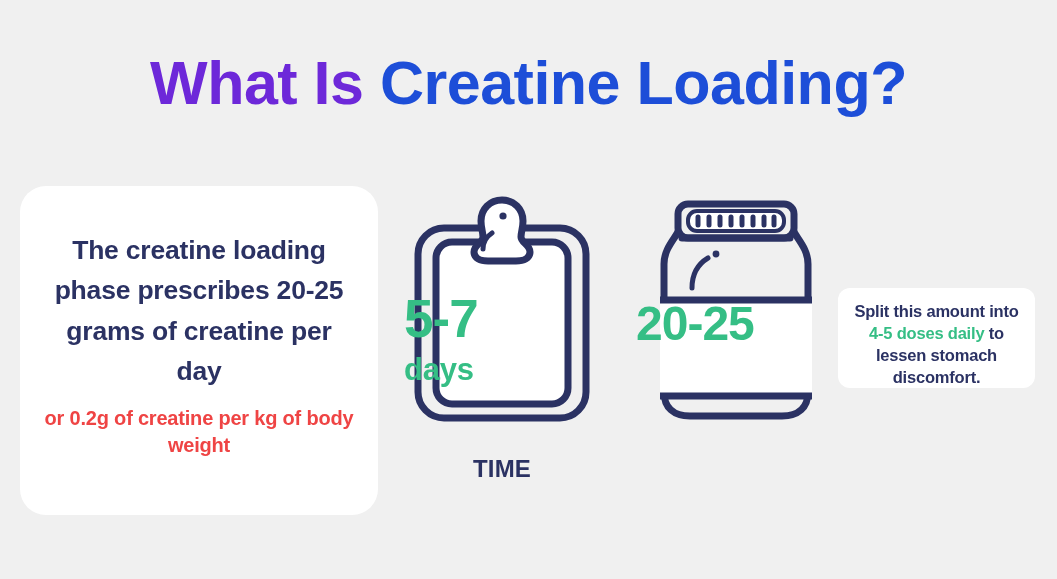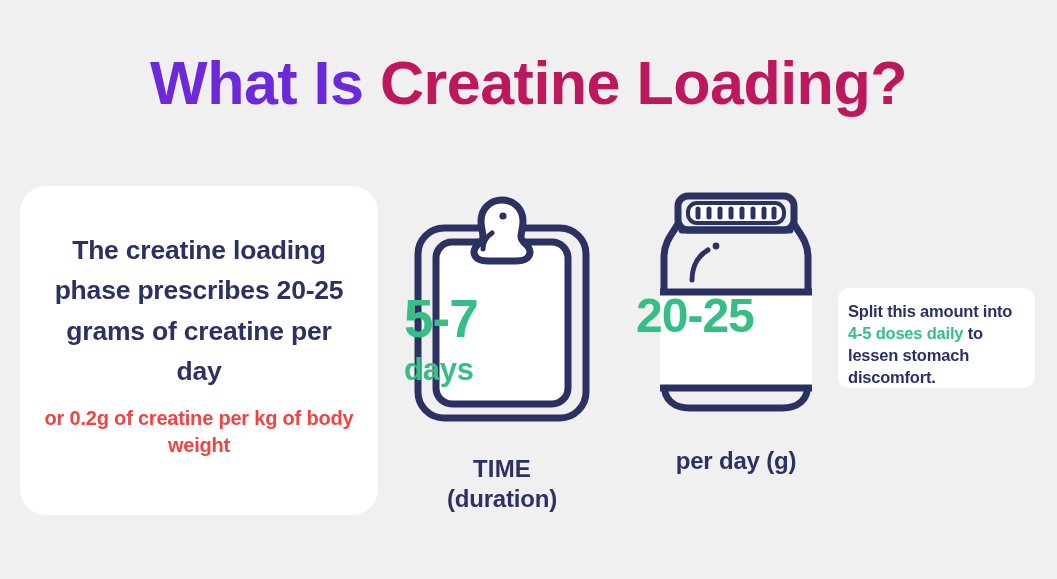--- a/index.html
+++ b/index.html
@@ -26,21 +26,21 @@
     left: 0;
     width: 1057px;
     text-align: center;
     font-size: 61px;
     font-weight: bold;
     letter-spacing: -0.5px;
     line-height: 1.1;
     white-space: nowrap;
   }
   .title .navy { color: #6d28d9; }
-  .title .green { color: #be185d; }
+  .title .green { color: #1d4ed8; }
 
   
   .info-card {
     position: absolute;
     left: 20px;
     top: 186px;
     width: 358px;
     height: 329px;
     background: #ffffff;
     border-radius: 26px;
@@ -63,21 +63,21 @@
     margin-top: 14px;
     letter-spacing: -0.2px;
   }
 
   
   .icon-col {
     position: absolute;
     text-align: center;
   }
   .icon-col.time { left: 404px; top: 196px; width: 196px; }
-  .icon-col.dosage { left: 636px; top: 188px; width: 200px; }
+  .icon-col.dosage { left: 636px; top: 196px; width: 200px; }
 
   .icon-art { position: relative; }
   .icon-col.time .icon-art { height: 234px; }
   .icon-col.dosage .icon-art { height: 234px; }
 
   .icon-art svg { display: block; margin: 0 auto; overflow: visible; }
 
   .caption {
     color: #2b3263;
     font-weight: bold;
@@ -120,21 +120,21 @@
   .note-box {
     position: absolute;
     left: 838px;
     top: 288px;
     width: 197px;
     height: 100px;
     background: #ffffff;
     border-radius: 12px;
     box-sizing: border-box;
     padding: 13px 10px 0 10px;
-    text-align: left;
+    text-align: center;
     color: #2b3263;
     font-size: 16.5px;
     font-weight: bold;
     line-height: 1.33;
     letter-spacing: -0.2px;
   }
   .note-box .hl { color: #35be85; }
 </style>
 </head>
 <body>
@@ -173,21 +173,20 @@
 
         <path d="M88 37 C82 41 79 47 79 53" stroke="#2b3263" stroke-width="5" stroke-linecap="round" fill="none"></path>
       </svg>
     </div>
     <div class="art-text time-text">
       <div class="big">5-7</div>
       <div class="small">days</div>
     </div>
     <div class="caption">
       <div>TIME</div>
-      <div class="sub">(duration)</div>
     </div>
   </div>
 
   <div class="icon-col dosage">
     <div class="icon-art">
       <svg width="200" height="234" viewBox="0 0 200 234" fill="none">
 
         <path d="M28 68
                  C28 48 46 38 46 24
                  L154 24
@@ -218,21 +217,20 @@
         <circle cx="80" cy="58" r="3.4" fill="#2b3263"></circle>
 
         <rect x="24" y="104" width="152" height="96" fill="#ffffff"></rect>
         <path d="M24 104 L176 104 M24 200 L176 200" stroke="#2b3263" stroke-width="7"></path>
       </svg>
     </div>
     <div class="art-text dosage-text">
       <div class="big">20-25</div>
     </div>
     <div class="caption">
-      <div class="sub">per day (g)</div>
     </div>
   </div>
 
   <div class="note-box">
     <span>Split this amount into </span><span class="hl">4-5 doses daily</span><span> to lessen stomach discomfort.</span>
   </div>
 
 </div>
 
 </body></html>

